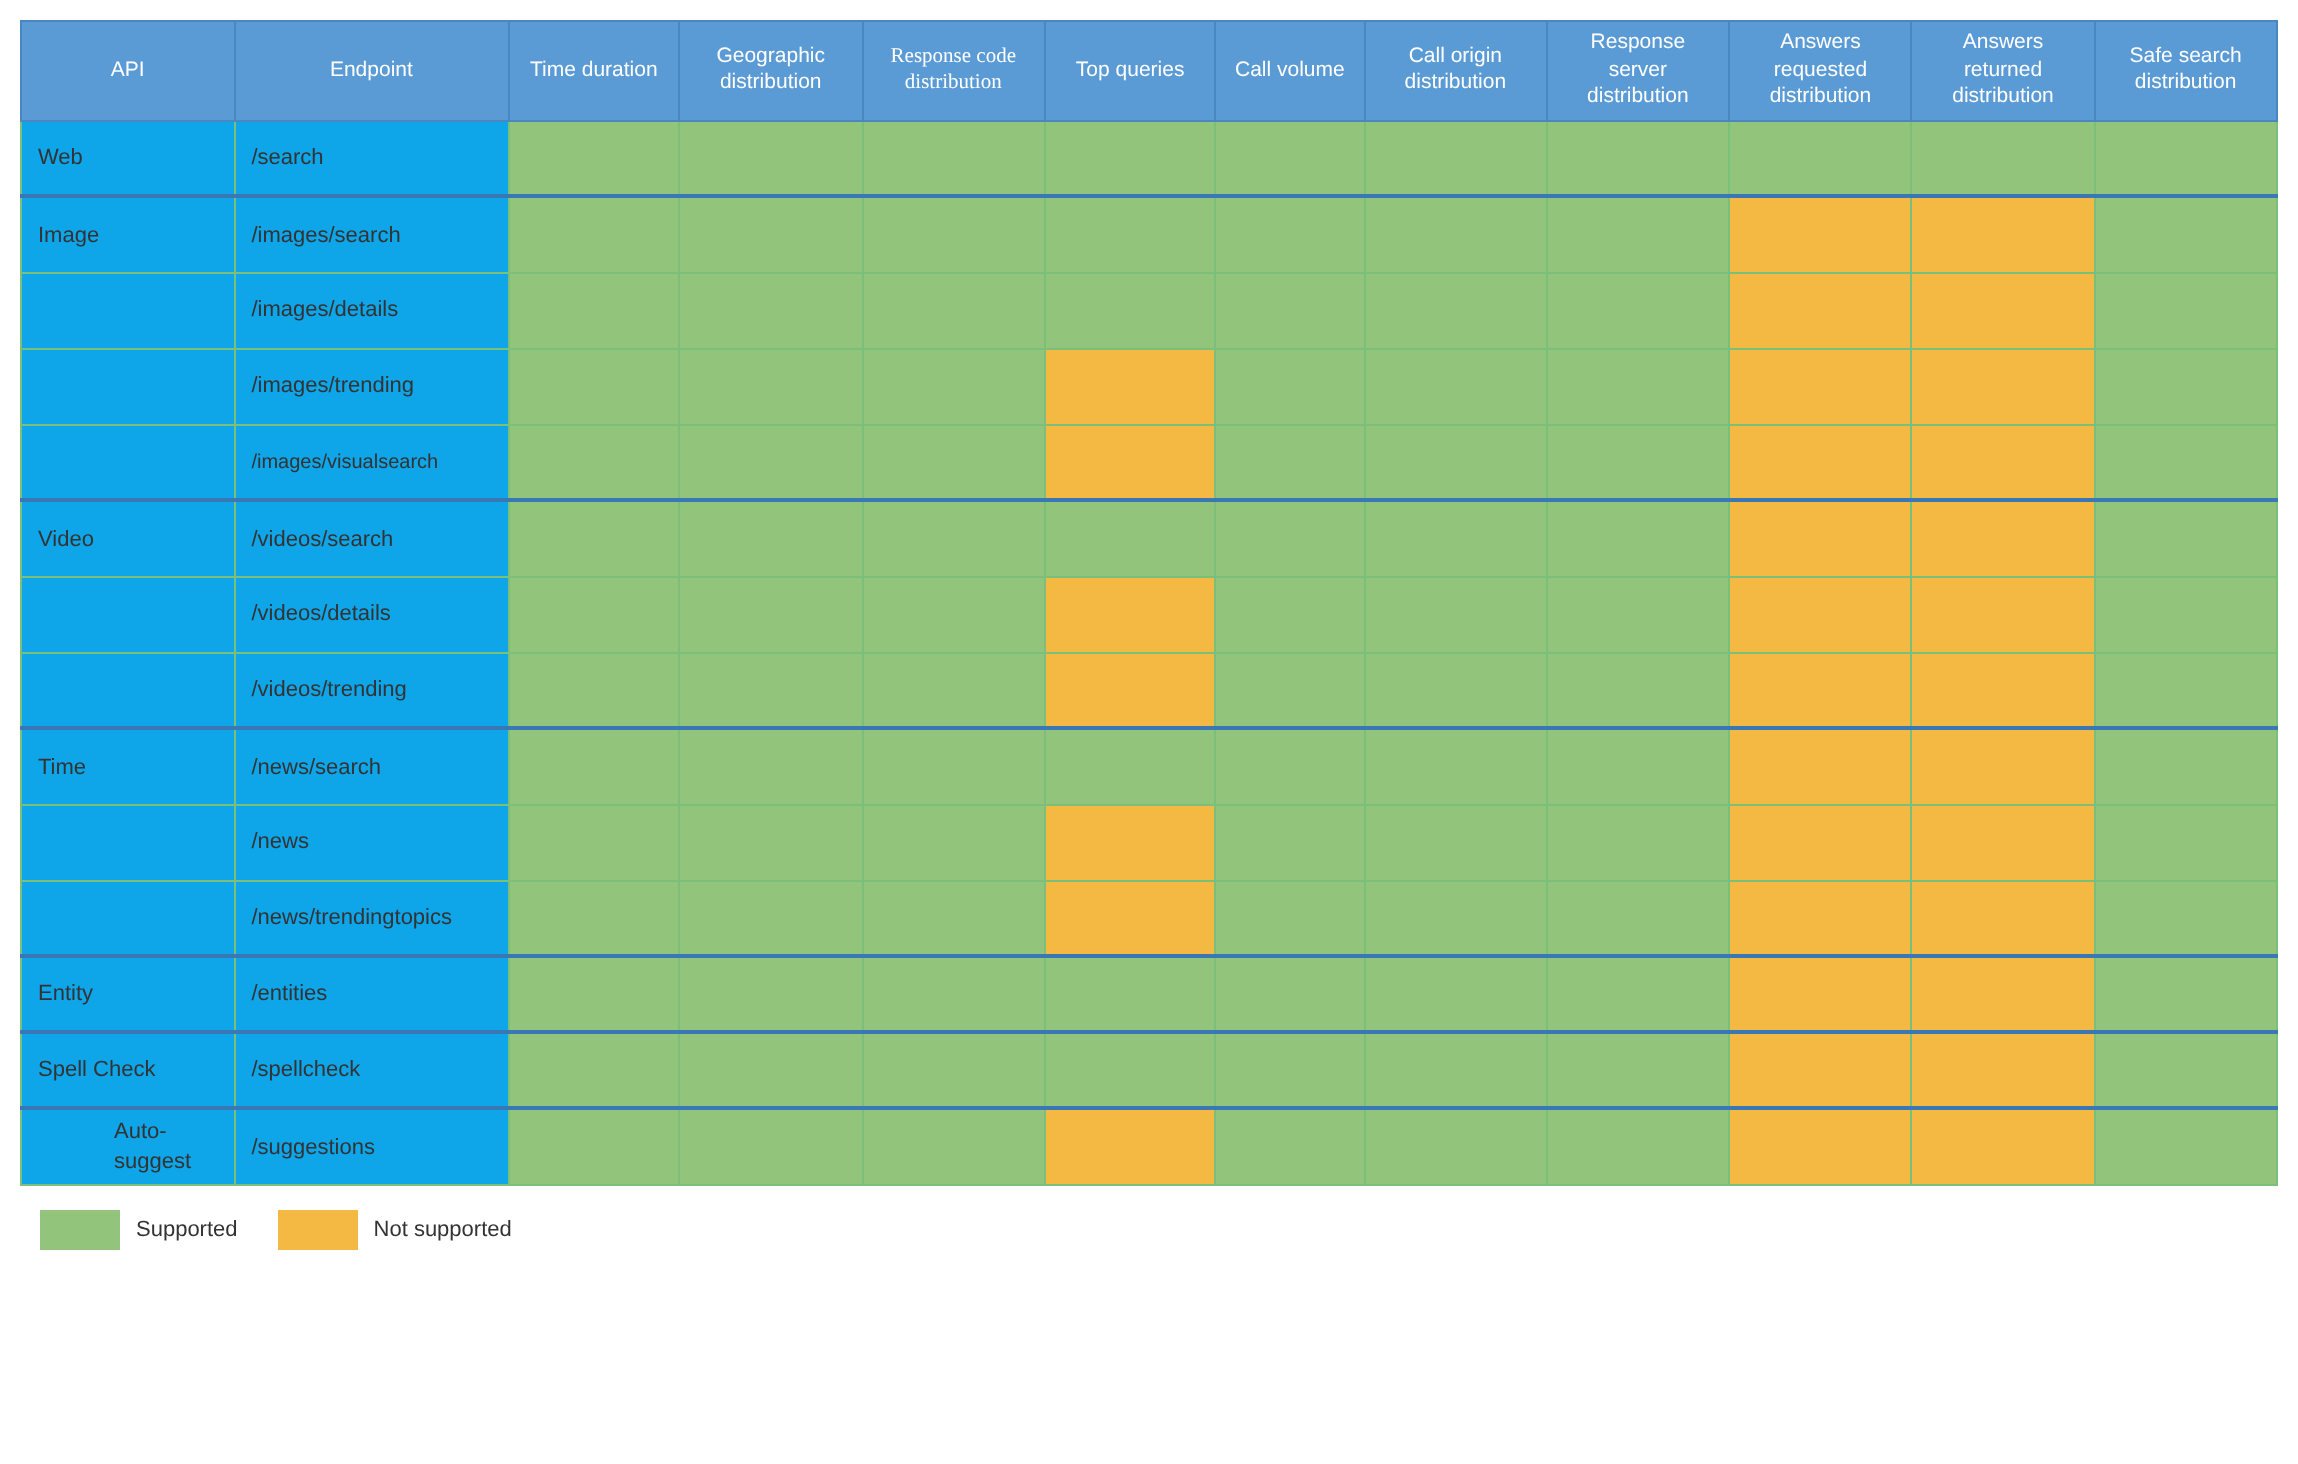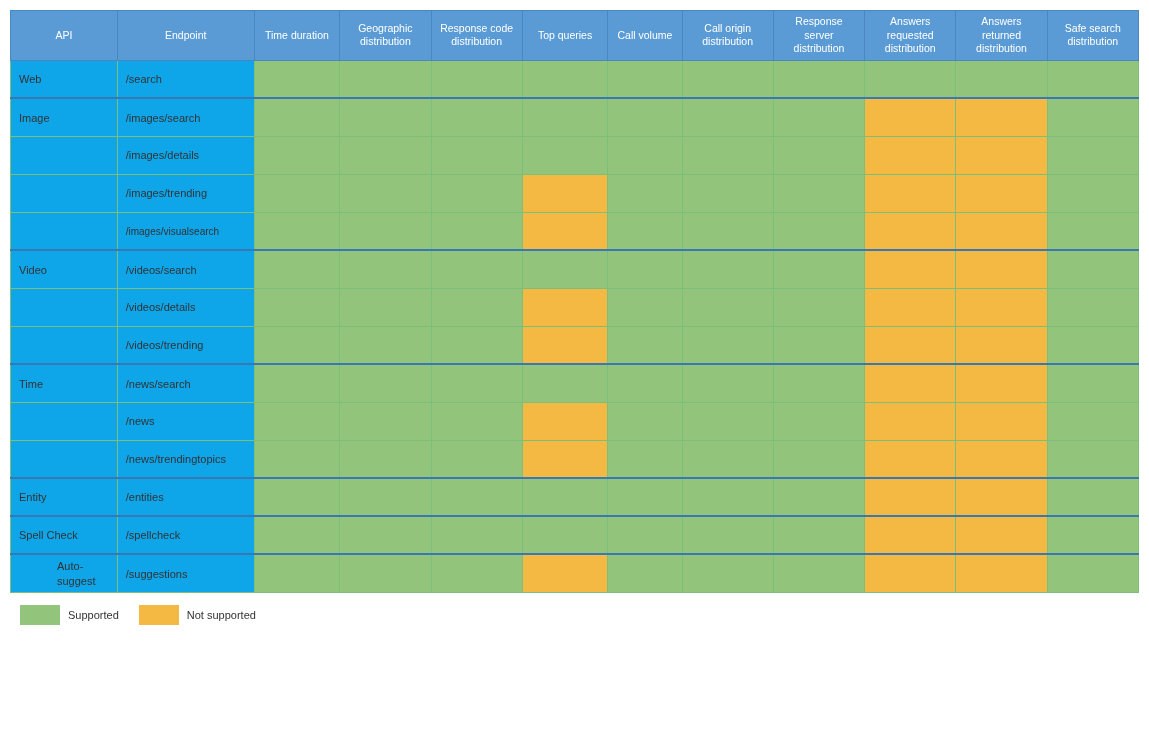--- a/index.html
+++ b/index.html
@@ -85,21 +85,21 @@
 <body>
 
 <div class="table-container">
   <table>
     <thead>
       <tr>
         <th style="width:60px;">API</th>
         <th style="width:115px;">Endpoint</th>
         <th style="width:75px;">Time duration</th>
         <th style="width:80px;text-align:center;">Geographic distribution</th>
-        <th style="width:80px;">Response code distribution</th>
+        <th style="width:80px;font-family:Liberation Serif, serif;">Response code distribution</th>
         <th style="width:75px;">Top queries</th>
         <th style="width:65px;">Call volume</th>
         <th style="width:80px;">Call origin distribution</th>
         <th style="width:80px;">Response server distribution</th>
         <th style="width:80px;">Answers requested distribution</th>
         <th style="width:80px;">Answers returned distribution</th>
         <th style="width:80px;">Safe search distribution</th>
       </tr>
     </thead>
     <tbody id="table-body">

